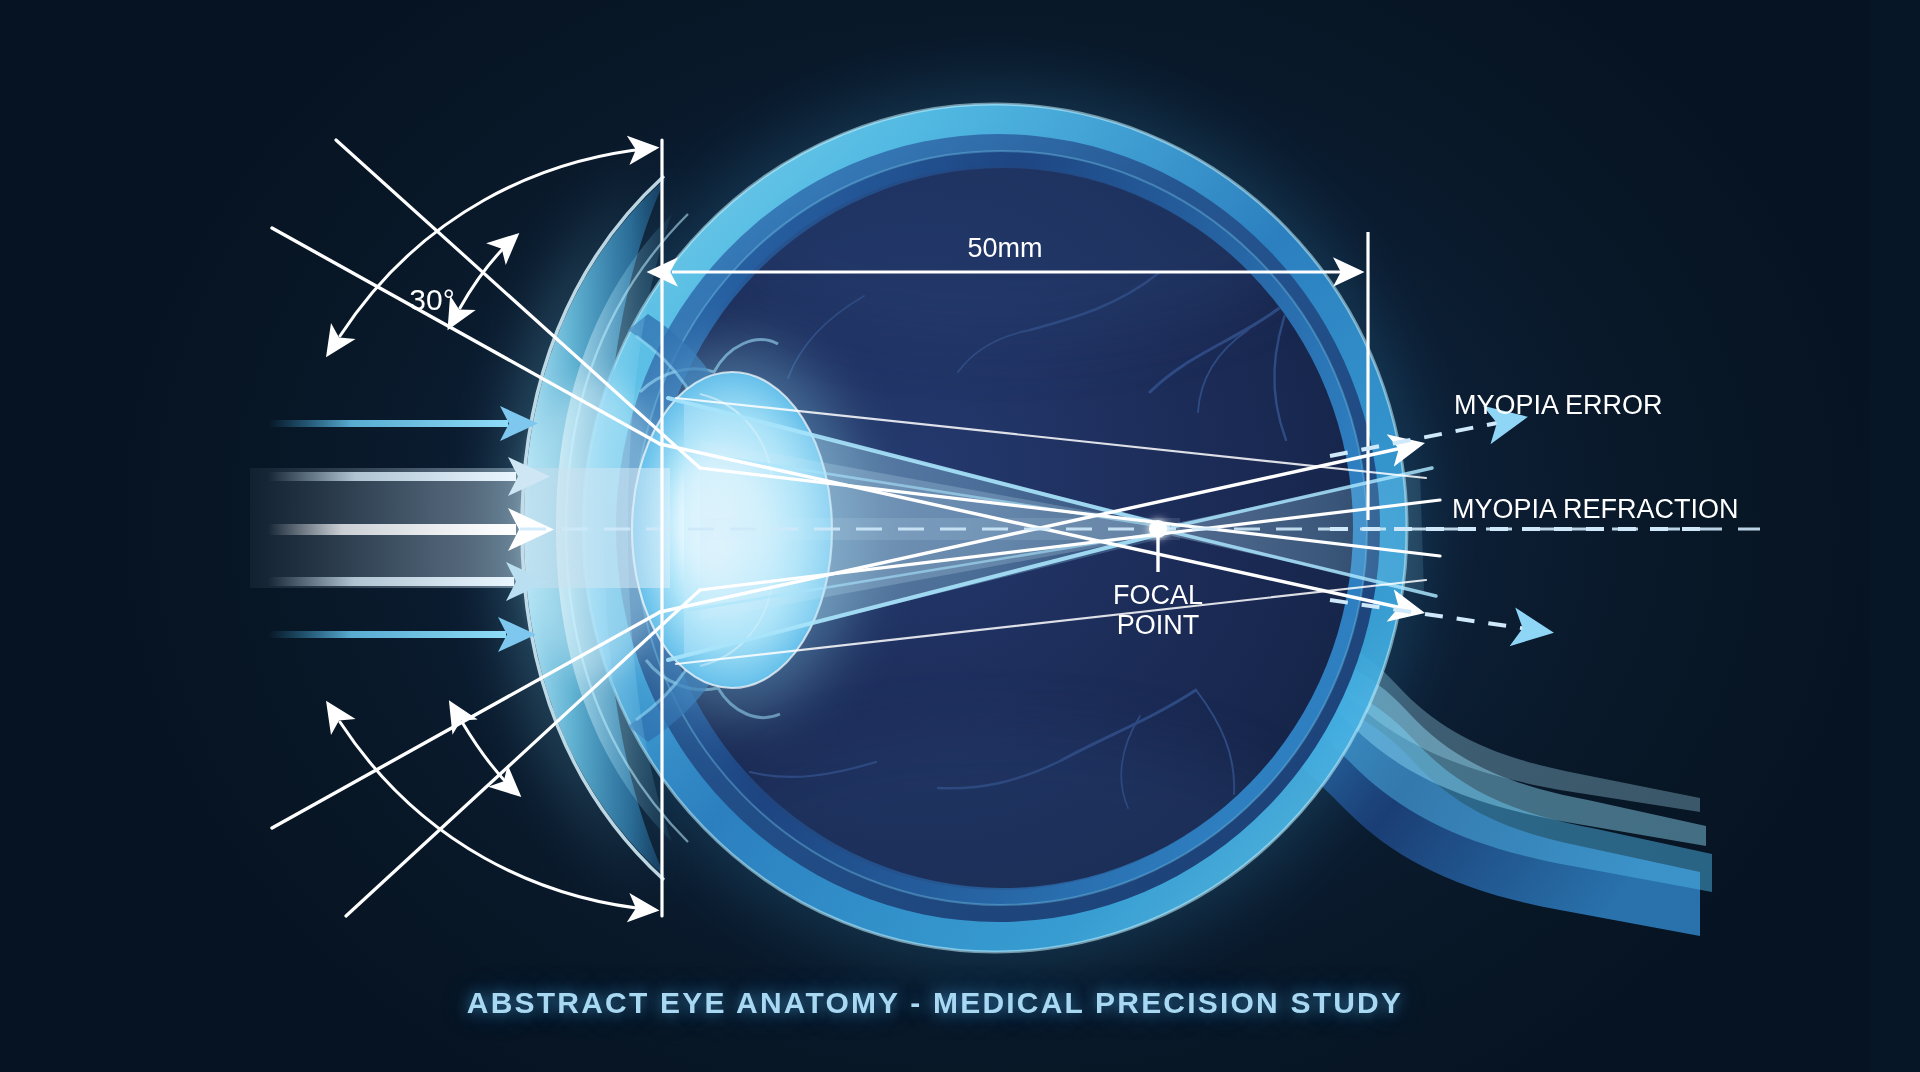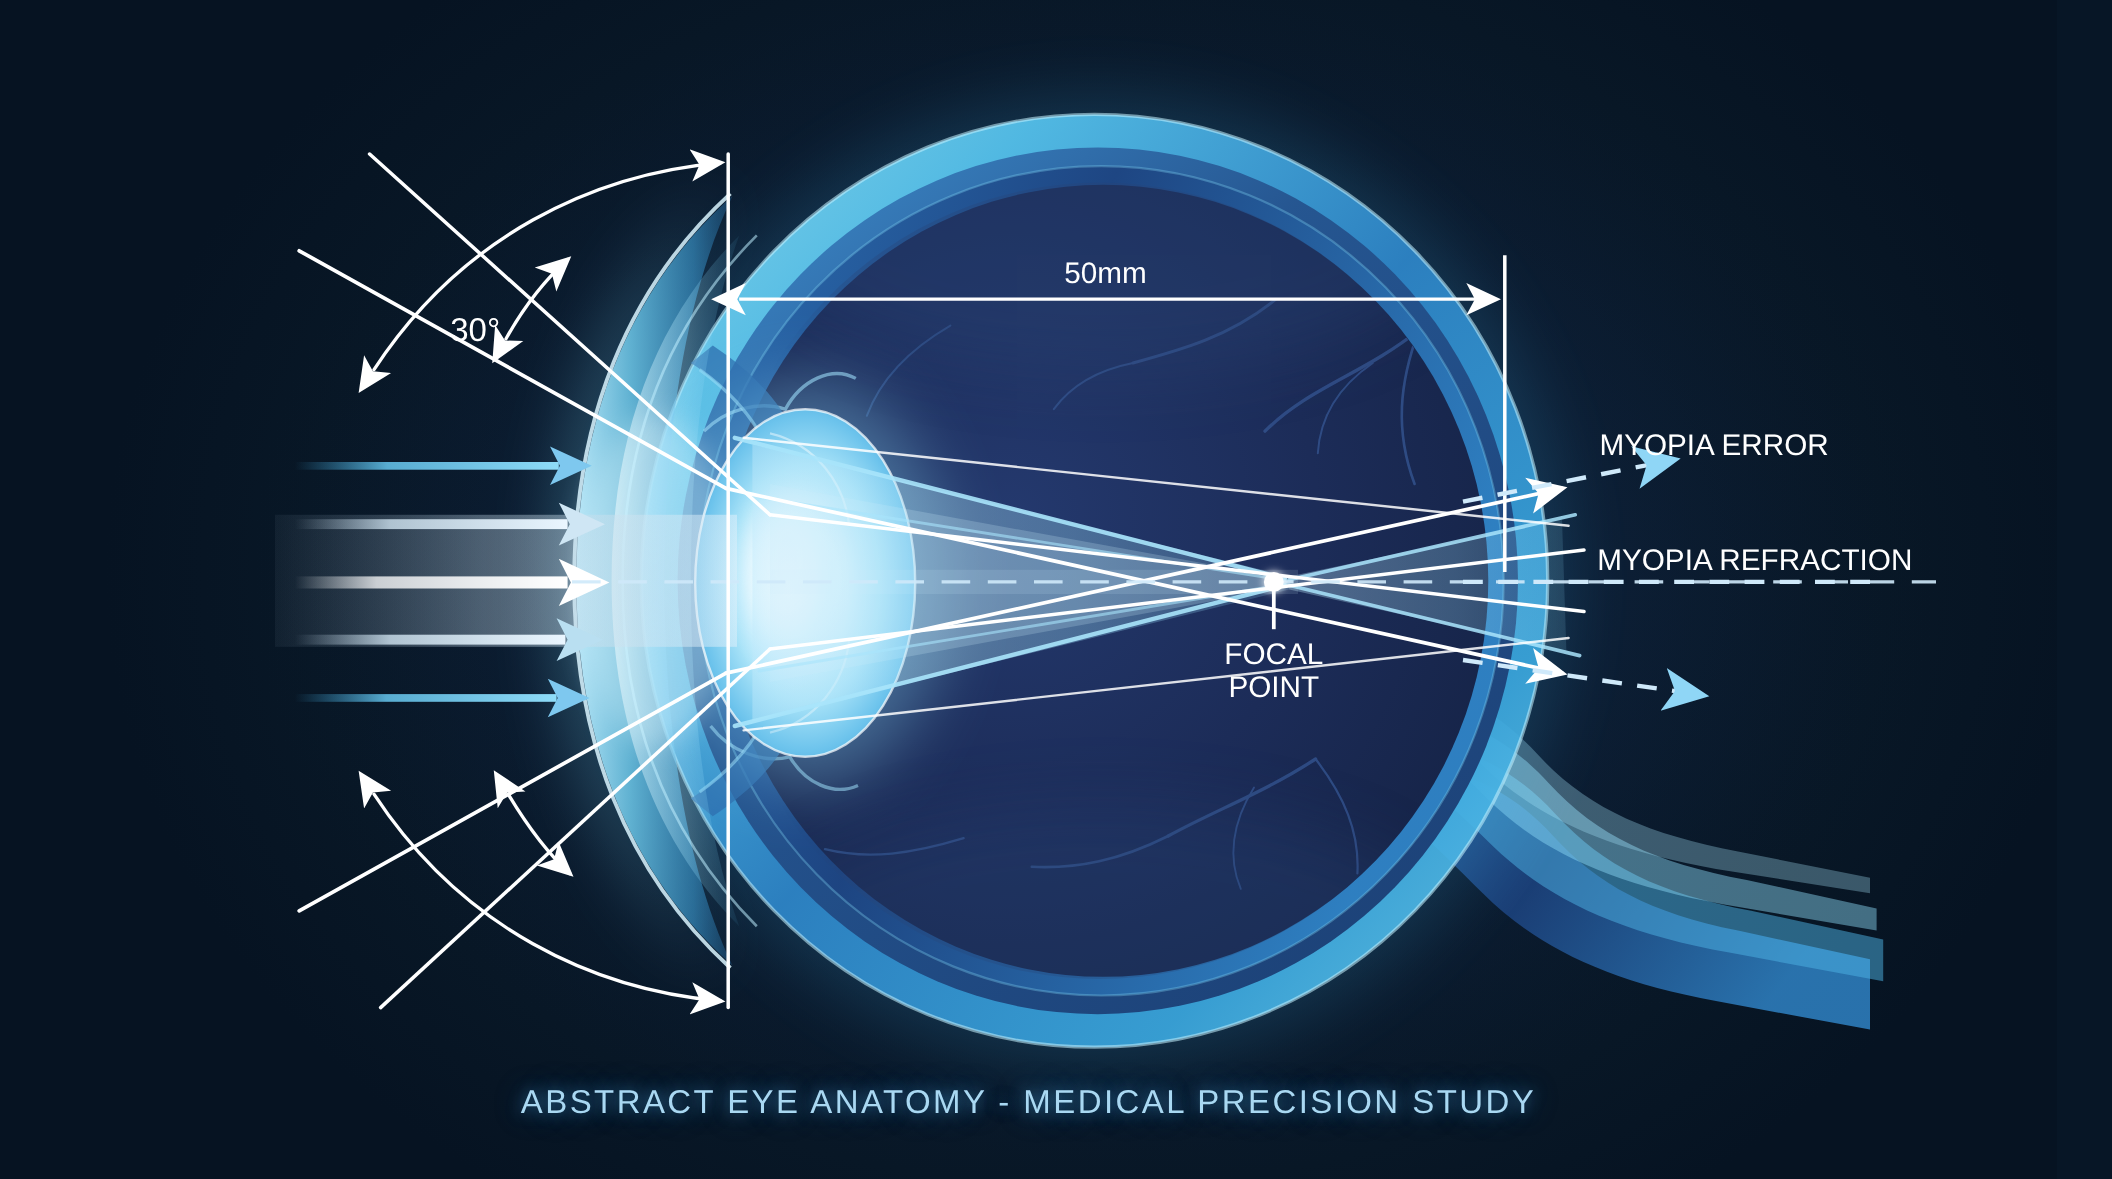--- a/index.html
+++ b/index.html
@@ -32,21 +32,21 @@
     position: absolute;
     left: 0;
     right: 0;
     top: 986px;
     text-align: center;
     font-family: "Liberation Sans", sans-serif;
     font-size: 30px;
     letter-spacing: 2.2px;
     color: #a9d8f2;
     text-shadow: 0 0 14px rgba(90,190,255,.55), 0 0 30px rgba(60,150,230,.35);
-    font-weight: 400;
+    font-weight: 700;
     white-space: nowrap;
   }
   .svgtext {
     font-family: "Liberation Sans", sans-serif;
     fill: #ffffff;
   }
 </style>
 </head>
 <body>
 

